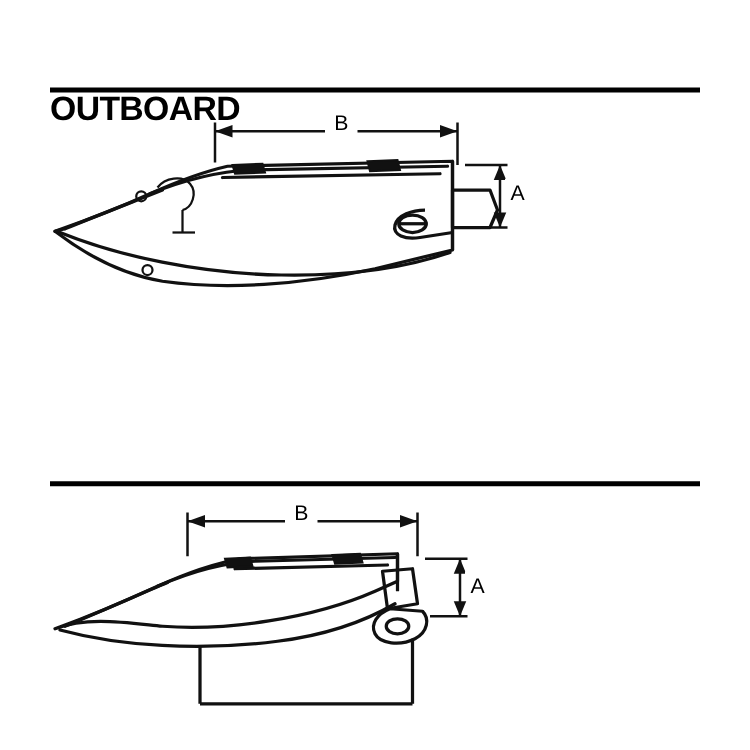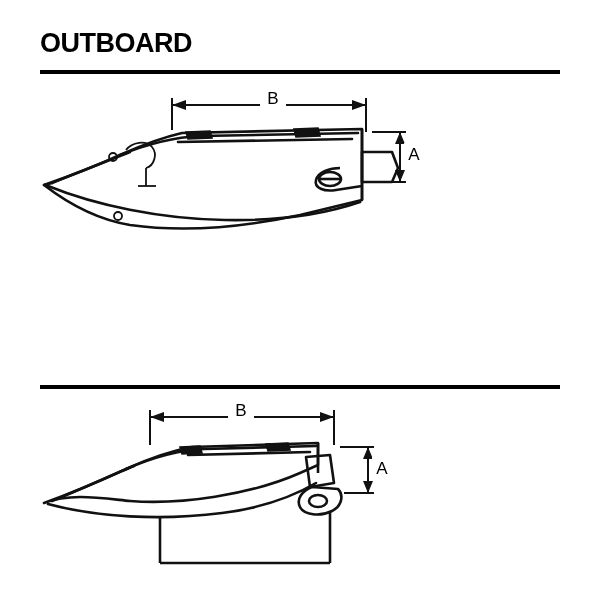--- a/index.html
+++ b/index.html
@@ -29,20 +29,21 @@
   #section-inboard  { top: 305px; height: 295px; }
 
   .section-title {
     position: absolute;
     left: 40px;
     font-size: 27px;
     font-weight: bold;
     letter-spacing: -0.5px;
     color: #000000;
     white-space: nowrap;
+    margin-top: 44px;
   }
   .title-rule {
     position: absolute;
     left: 40px;
     width: 520px;
     height: 4px;
     background: #000000;
   }
 
   #title-outboard { top: 28px; }

